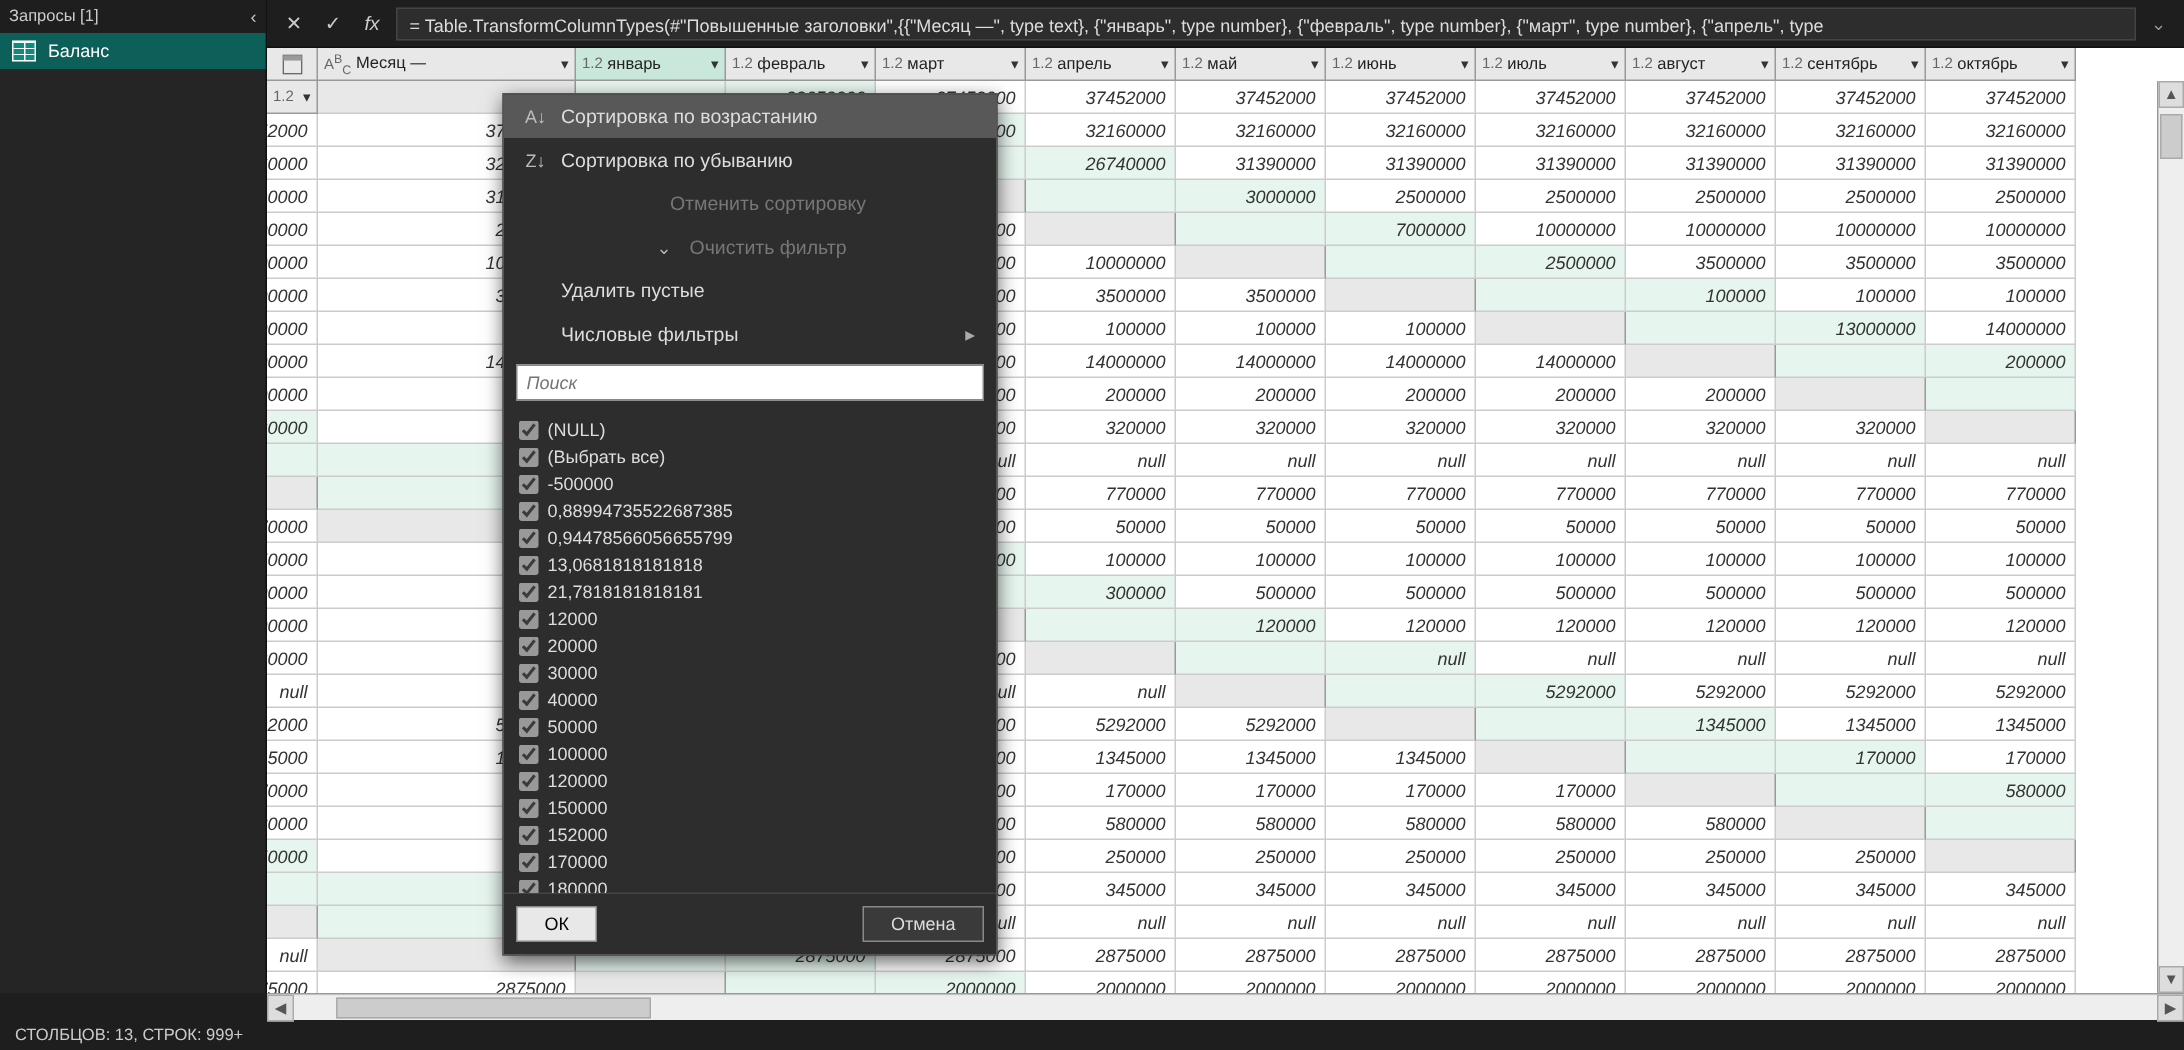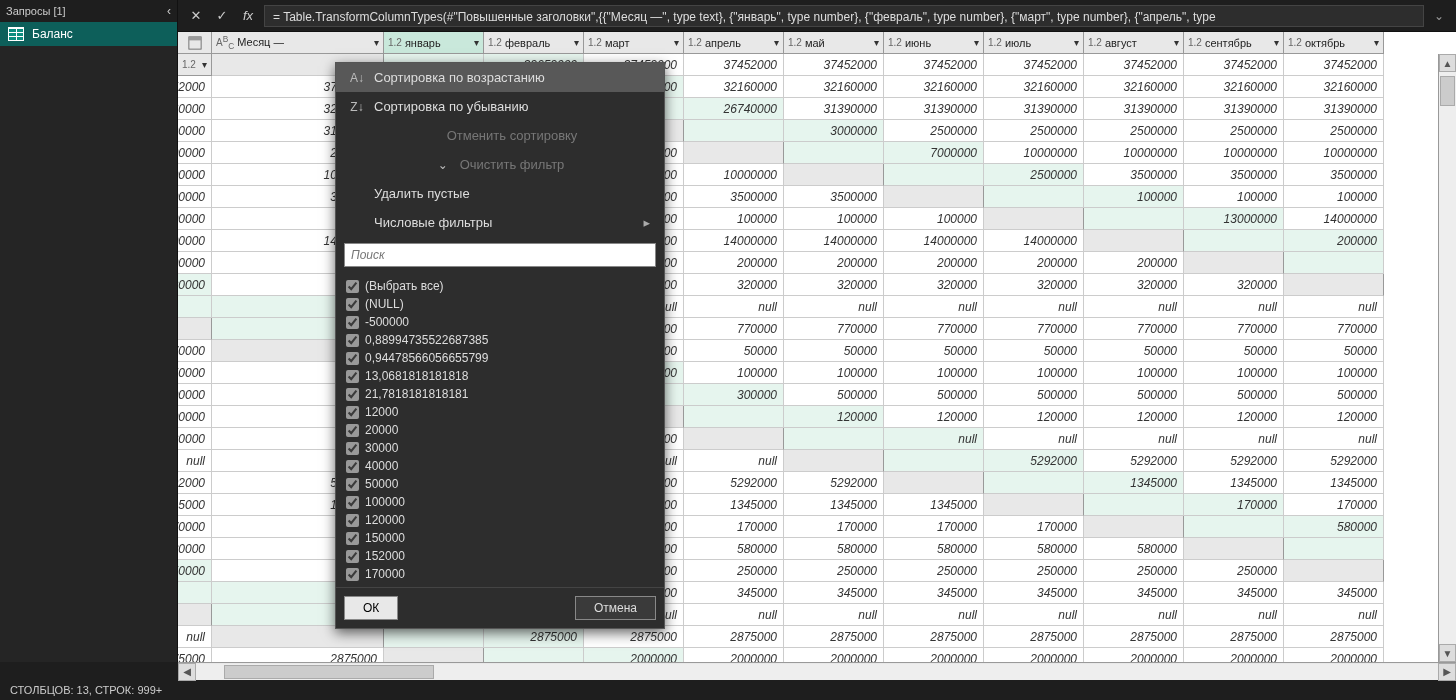--- a/index.html
+++ b/index.html
@@ -557,28 +557,28 @@
         <span class="fm-icon"></span>
         <span>Числовые фильтры</span>
         <span class="fm-arrow">▸</span>
       </div>
       <div class="fm-search">
         <input type="text" placeholder="Поиск" style="">
       </div>
       <div class="fm-list" id="fm-list">
           <div class="fm-item">
             <input type="checkbox" checked="" style="">
+            <span>(NULL)</span>
+          </div>
+          <div class="fm-item">
+            <input type="checkbox" checked="" style="">
             <span>(Выбрать все)</span>
           </div>
           <div class="fm-item">
             <input type="checkbox" checked="" style="">
-            <span>(NULL)</span>
-          </div>
-          <div class="fm-item">
-            <input type="checkbox" checked="" style="">
             <span>-500000</span>
           </div>
           <div class="fm-item">
             <input type="checkbox" checked="" style="">
             <span>0,88994735522687385</span>
           </div>
           <div class="fm-item">
             <input type="checkbox" checked="" style="">
             <span>0,94478566056655799</span>
           </div>
@@ -622,20 +622,24 @@
             <input type="checkbox" checked="" style="">
             <span>150000</span>
           </div>
           <div class="fm-item">
             <input type="checkbox" checked="" style="">
             <span>152000</span>
           </div>
           <div class="fm-item">
             <input type="checkbox" checked="" style="">
             <span>170000</span>
+          </div>
+          <div class="fm-item">
+            <input type="checkbox" checked="" style="">
+            <span>180000</span>
           </div>
         </div>
       <div class="fm-buttons">
         <button class="btn-ok">ОК</button>
         <button class="btn-cancel">Отмена</button>
       </div>
     </div>
   </div>
 </div>
 

